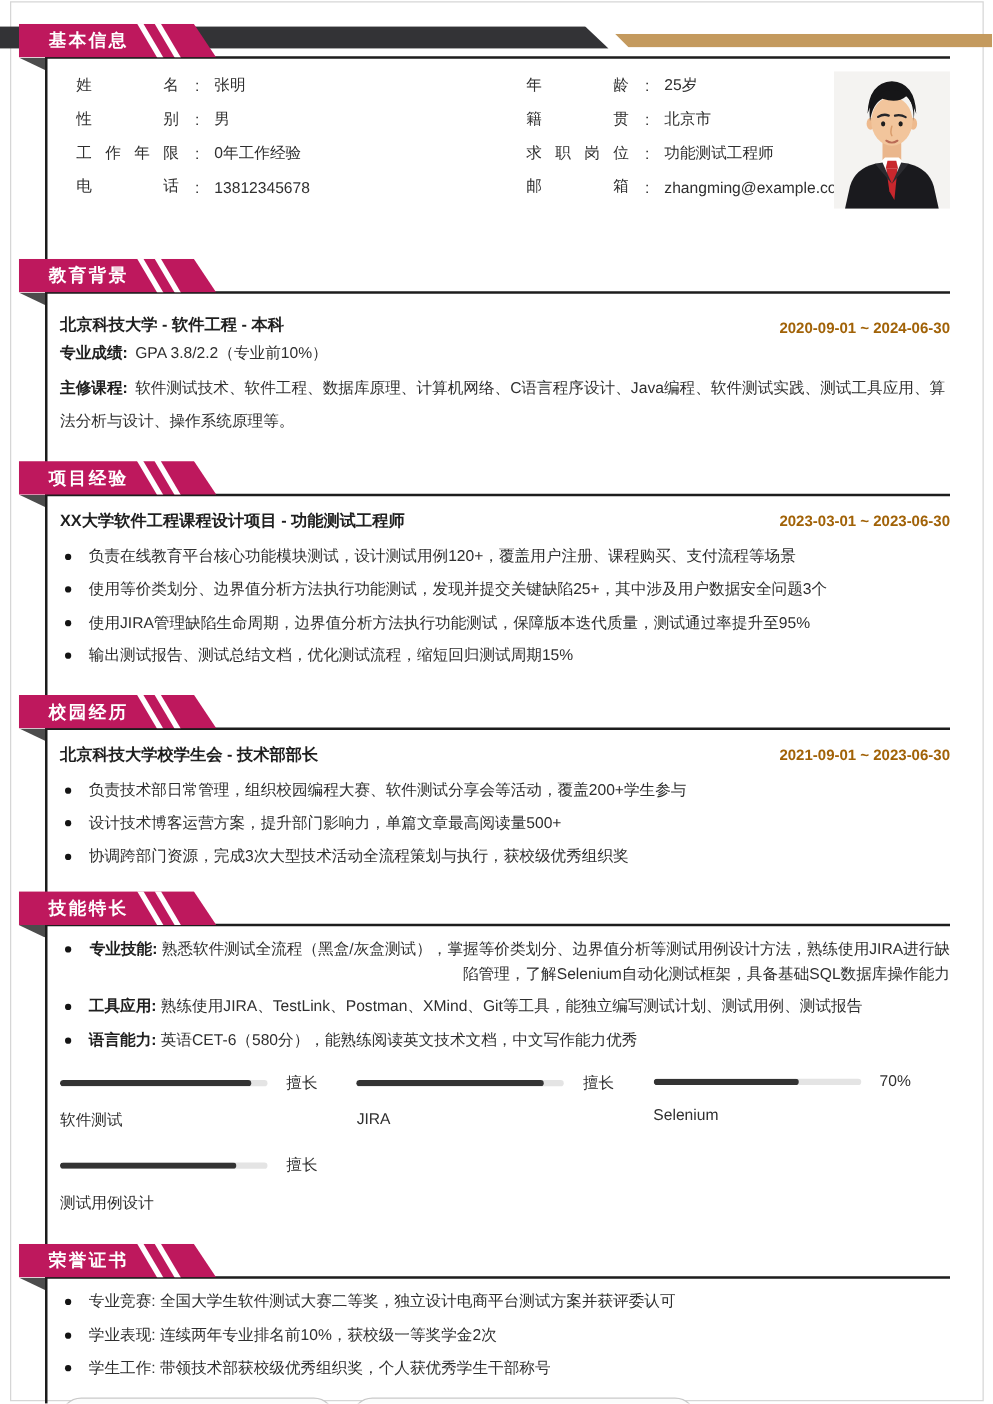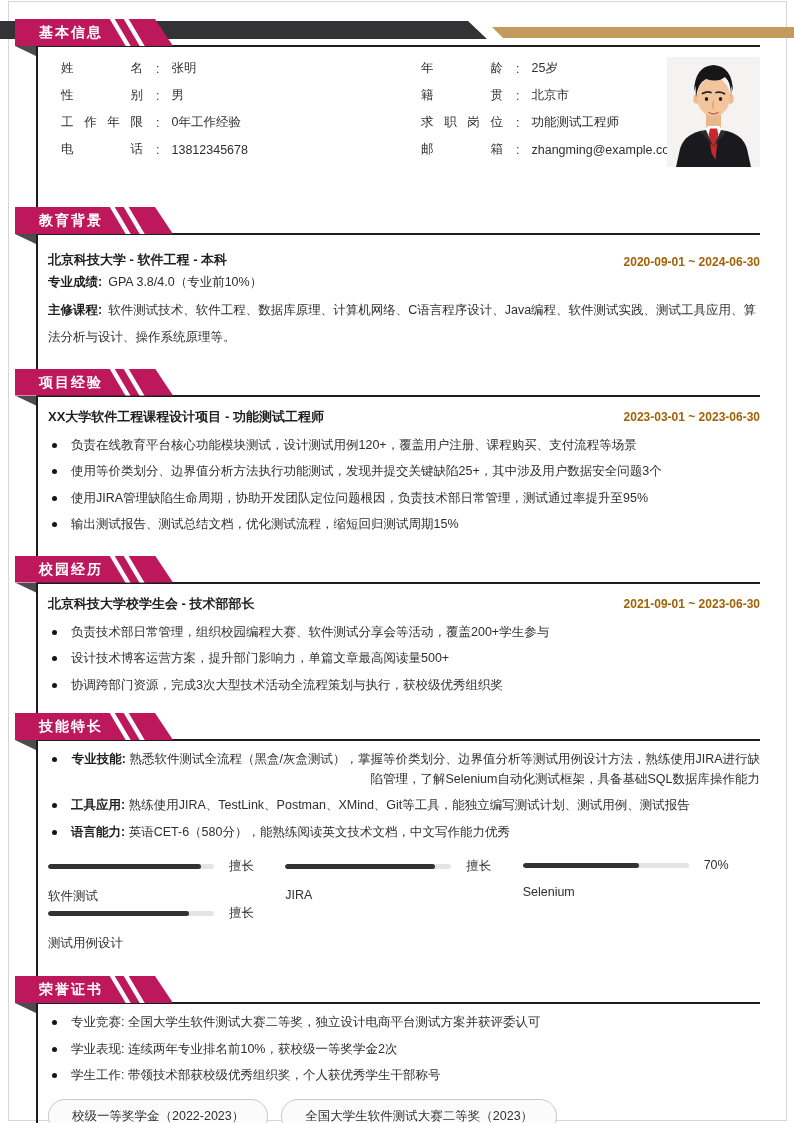--- a/index.html
+++ b/index.html
@@ -50,21 +50,21 @@
   .kv-line b { color:#1f1f1f; margin-right:6px; }
 
   .bullets { margin-top:6px; }
   .bullet { display:flex; margin-bottom:7px; }
   .bullet .dot { flex:none; width:5px; height:5px; border-radius:50%; background:#141414;
                  margin:7px 14px 0 4px; }
   .bullet .txt { line-height:19.5px;text-align:right; }
   .bullet .txt b { color:#1f1f1f; }
 
   
-  .bars { display:grid; grid-template-columns:1fr 1fr 1fr; margin-top:16px; }
+  .bars { display:grid; grid-template-columns:1fr 1fr 1fr; row-gap:19px; margin-top:16px; }
   .bar-cell { }
   .bar-row { display:flex; align-items:center; }
   .bar-track { width:166px; height:5px; background:#e4e4e4; border-radius:3px; overflow:hidden; }
   .bar-fill { height:100%; background:#333; border-radius:3px; }
   .bar-label { margin-left:15px; font-size:12.5px; }
   .bar-name { margin-top:13px; font-size:12.5px; }
 
   
   .badges { display:flex; gap:13px; margin-top:13px; }
   .badge { border:1.5px solid #c9c9c9; background:#fbfbfb; border-radius:17px;
@@ -175,21 +175,21 @@
       </div>
       <div class="sec-fold"></div>
     </div>
 
     <div class="mt-body">
       <div class="title-row" style="height:27px; align-items:flex-end;">
         <span class="row-title">北京科技大学 - 软件工程 - 本科</span>
         <span class="row-date">2020-09-01 ~ 2024-06-30</span>
       </div>
       <div class="kv-line">
-        <b>专业成绩:</b><span>GPA 3.8/4.0（专业前10%）</span>
+        <b>专业成绩:</b><span>GPA 3.8/2.2（专业前10%）</span>
       </div>
       <div class="kv-line">
         <b>主修课程:</b><span>软件测试技术、软件工程、数据库原理、计算机网络、C语言程序设计、Java编程、软件测试实践、测试工具应用、算法分析与设计、操作系统原理等。</span>
       </div>
     </div>
 
     <div class="sec-head mt-sec3">
       <div class="sec-rule"></div>
       <div class="sec-banner">
         <span class="t">项目经验</span>
@@ -208,21 +208,21 @@
         <div class="bullet">
             <span class="dot"></span>
             <span class="txt">负责在线教育平台核心功能模块测试，设计测试用例120+，覆盖用户注册、课程购买、支付流程等场景</span>
           </div>
         <div class="bullet">
             <span class="dot"></span>
             <span class="txt">使用等价类划分、边界值分析方法执行功能测试，发现并提交关键缺陷25+，其中涉及用户数据安全问题3个</span>
           </div>
         <div class="bullet">
             <span class="dot"></span>
-            <span class="txt">使用JIRA管理缺陷生命周期，协助开发团队定位问题根因，负责技术部日常管理，测试通过率提升至95%</span>
+            <span class="txt">使用JIRA管理缺陷生命周期，边界值分析方法执行功能测试，保障版本迭代质量，测试通过率提升至95%</span>
           </div>
         <div class="bullet">
             <span class="dot"></span>
             <span class="txt">输出测试报告、测试总结文档，优化测试流程，缩短回归测试周期15%</span>
           </div>
       </div>
     </div>
 
     <div class="sec-head mt-sec4">
       <div class="sec-rule"></div>

